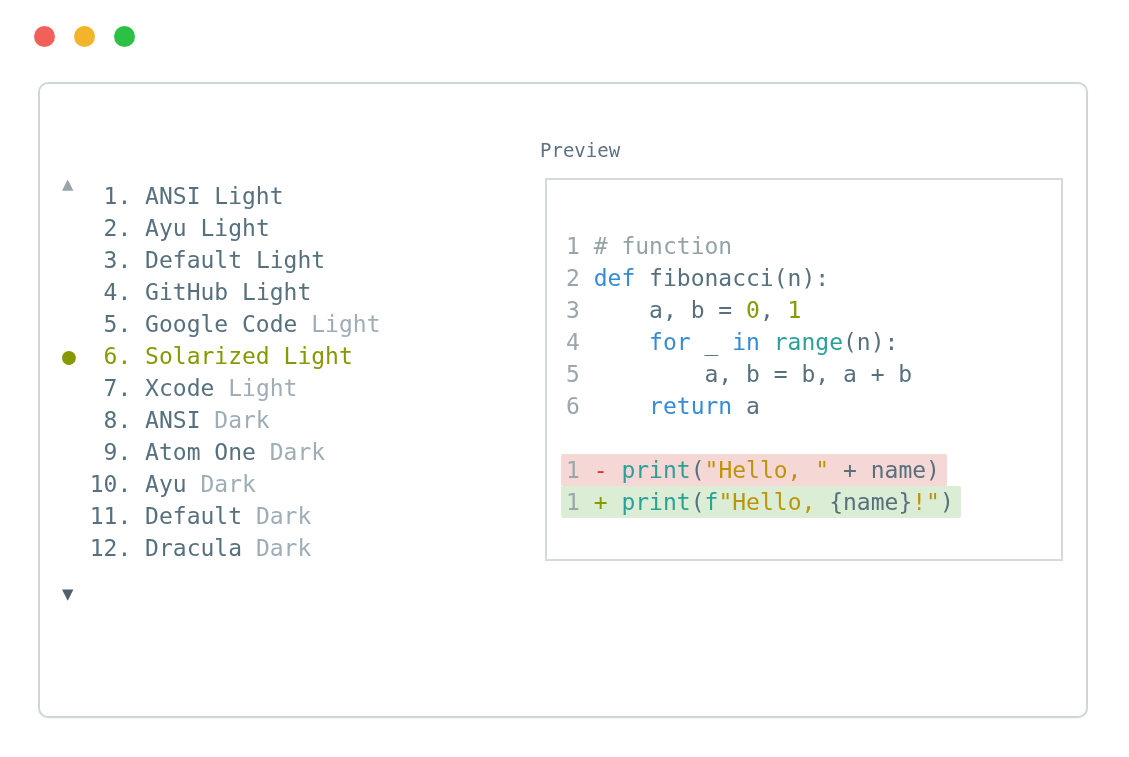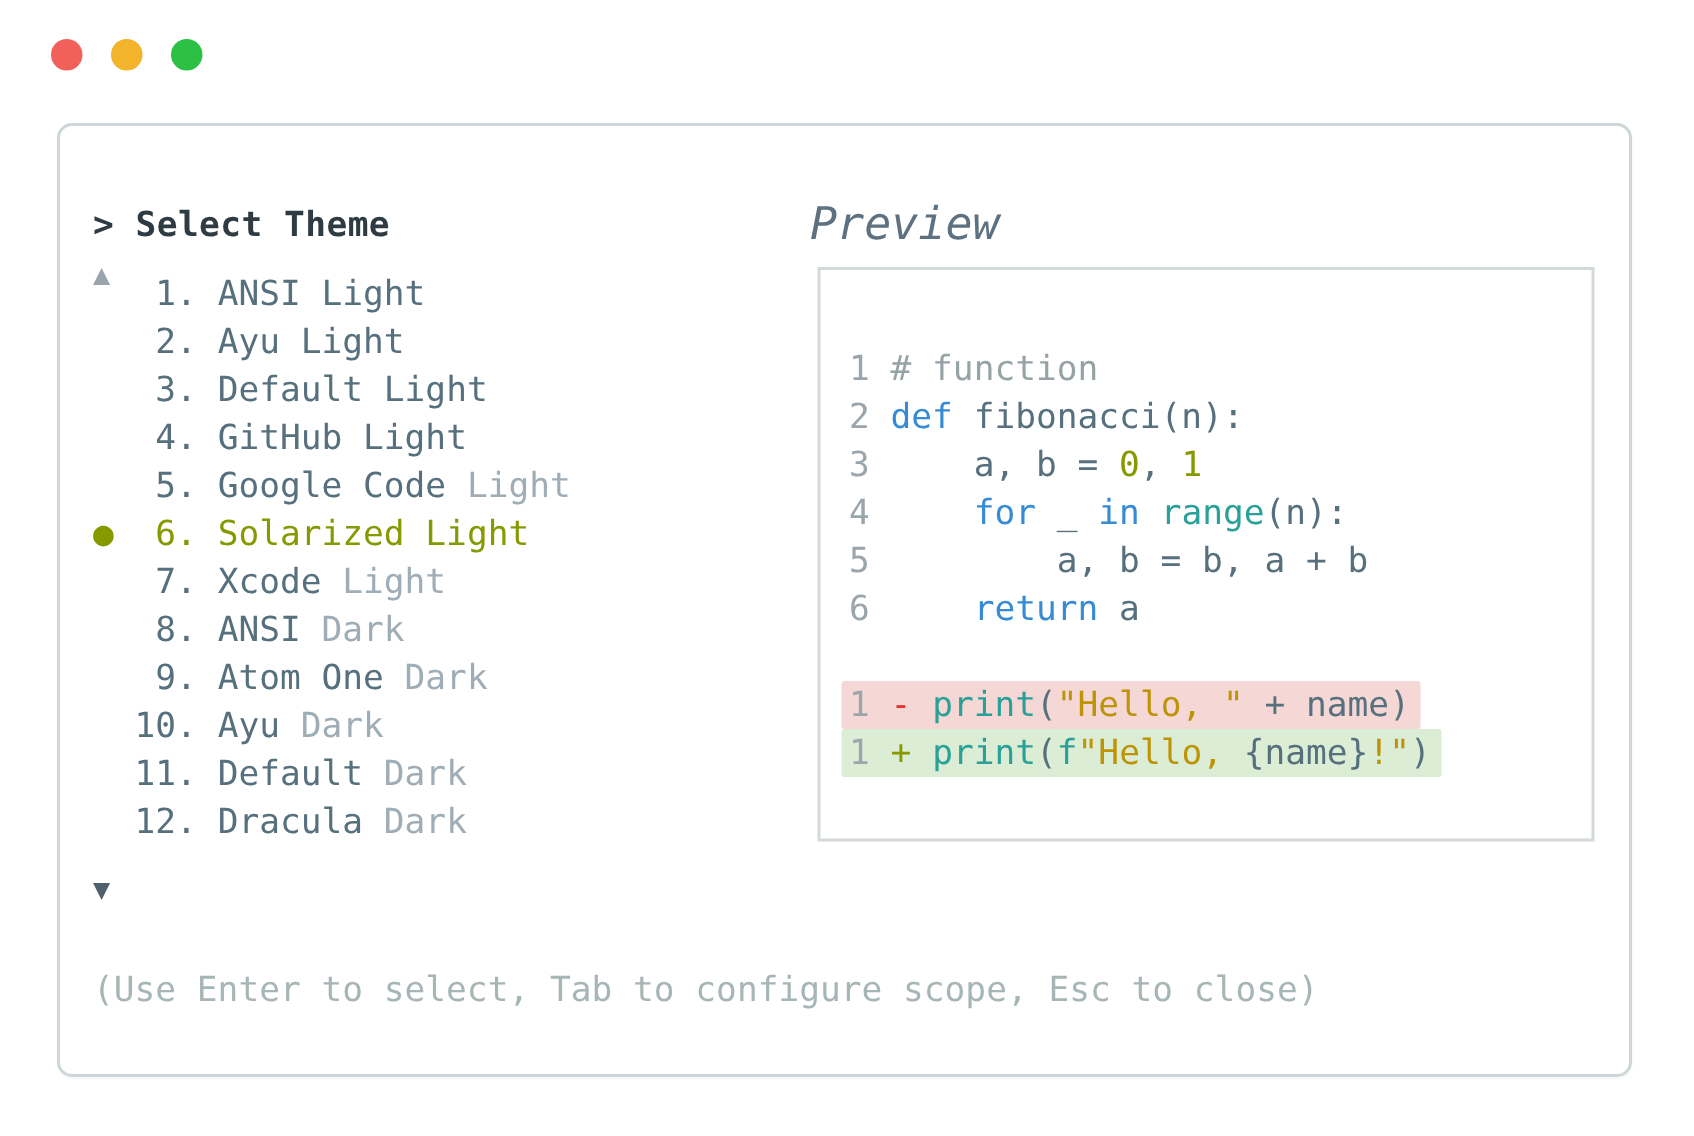--- a/index.html
+++ b/index.html
@@ -63,23 +63,22 @@
   .theme-row.selected .variant { color: var(--olive); }
 
   .hint {
     left: 22px; top: 560px;
     font-size: 23px; line-height: 32px;
     color: var(--hint);
   }
 
   .preview-label {
     left: 500px; top: 50px;
-    font-size: 30px; line-height: 32px;
+    font-size: 19px; line-height: 32px;
     color: var(--preview-label);
-    font-style: italic;
   }
   .preview-box {
     left: 505px; top: 94px;
     width: 518px; height: 383px;
     border: 2px solid var(--preview-border);
     background: #ffffff;
   }
   .code {
     position: absolute; left: 19px; top: 50px;
     font-size: 23px; line-height: 32px;
@@ -98,23 +97,21 @@
 </head>
 <body>
 
 <div class="traffic-lights">
   <span class="light light-red"></span>
   <span class="light light-yellow"></span>
   <span class="light light-green"></span>
 </div>
 
 <div class="panel">
-  <div class="dialog-title">&gt; Select Theme</div>
   <div class="scroll-up">▲</div>
   <div class="theme-list" id="theme-list"><div class="theme-row"><span class="marker">  </span><span class="num"> 1. </span><span class="name">ANSI</span><span class="variant"> Light</span></div><div class="theme-row"><span class="marker">  </span><span class="num"> 2. </span><span class="name">Ayu</span><span class="variant"> Light</span></div><div class="theme-row"><span class="marker">  </span><span class="num"> 3. </span><span class="name">Default</span><span class="variant"> Light</span></div><div class="theme-row"><span class="marker">  </span><span class="num"> 4. </span><span class="name">GitHub</span><span class="variant"> Light</span></div><div class="theme-row"><span class="marker">  </span><span class="num"> 5. </span><span class="name">Google Code</span><span class="variant dim"> Light</span></div><div class="theme-row selected"><span class="marker">● </span><span class="num"> 6. </span><span class="name">Solarized</span><span class="variant"> Light</span></div><div class="theme-row"><span class="marker">  </span><span class="num"> 7. </span><span class="name">Xcode</span><span class="variant dim"> Light</span></div><div class="theme-row"><span class="marker">  </span><span class="num"> 8. </span><span class="name">ANSI</span><span class="variant dim"> Dark</span></div><div class="theme-row"><span class="marker">  </span><span class="num"> 9. </span><span class="name">Atom One</span><span class="variant dim"> Dark</span></div><div class="theme-row"><span class="marker">  </span><span class="num">10. </span><span class="name">Ayu</span><span class="variant dim"> Dark</span></div><div class="theme-row"><span class="marker">  </span><span class="num">11. </span><span class="name">Default</span><span class="variant dim"> Dark</span></div><div class="theme-row"><span class="marker">  </span><span class="num">12. </span><span class="name">Dracula</span><span class="variant dim"> Dark</span></div></div>
   <div class="scroll-down">▼</div>
-  <div class="hint">(Use Enter to select, Tab to configure scope, Esc to close)</div>
 
   <div class="preview-label">Preview</div>
   <div class="preview-box">
     <div class="code" id="code"><div class="code-line"><span class="lnum">1 </span><span style="color: rgb(149, 163, 165);"># function</span></div><div class="code-line"><span class="lnum">2 </span><span style="color: rgb(54, 139, 212);">def</span><span style="color: rgb(86, 112, 126);"> fibonacci(n):</span></div><div class="code-line"><span class="lnum">3 </span><span style="color: rgb(86, 112, 126);">    a, b = </span><span style="color: rgb(134, 154, 0);">0</span><span style="color: rgb(86, 112, 126);">, </span><span style="color: rgb(134, 154, 0);">1</span></div><div class="code-line"><span class="lnum">4 </span><span style="color: rgb(86, 112, 126);">    </span><span style="color: rgb(54, 139, 212);">for</span><span style="color: rgb(86, 112, 126);"> _ </span><span style="color: rgb(54, 139, 212);">in</span><span style="color: rgb(86, 112, 126);"> </span><span style="color: rgb(42, 161, 152);">range</span><span style="color: rgb(86, 112, 126);">(n):</span></div><div class="code-line"><span class="lnum">5 </span><span style="color: rgb(86, 112, 126);">        a, b = b, a + b</span></div><div class="code-line"><span class="lnum">6 </span><span style="color: rgb(86, 112, 126);">    </span><span style="color: rgb(54, 139, 212);">return</span><span style="color: rgb(86, 112, 126);"> a</span></div><div class="code-line"></div><div class="code-line"><span class="hl hl-removed"><span class="lnum">1 </span><span style="color: rgb(220, 50, 47);">-</span><span style="color: rgb(86, 112, 126);"> </span><span style="color: rgb(42, 161, 152);">print</span><span style="color: rgb(86, 112, 126);">(</span><span style="color: rgb(189, 148, 7);">"Hello, "</span><span style="color: rgb(86, 112, 126);"> + name)</span></span></div><div class="code-line"><span class="hl hl-added"><span class="lnum">1 </span><span style="color: rgb(134, 154, 0);">+</span><span style="color: rgb(86, 112, 126);"> </span><span style="color: rgb(42, 161, 152);">print</span><span style="color: rgb(86, 112, 126);">(</span><span style="color: rgb(42, 161, 152);">f</span><span style="color: rgb(189, 148, 7);">"Hello, </span><span style="color: rgb(86, 112, 126);">{name}</span><span style="color: rgb(189, 148, 7);">!"</span><span style="color: rgb(86, 112, 126);">)</span></span></div></div>
   </div>
 </div>
 
 </body></html>

